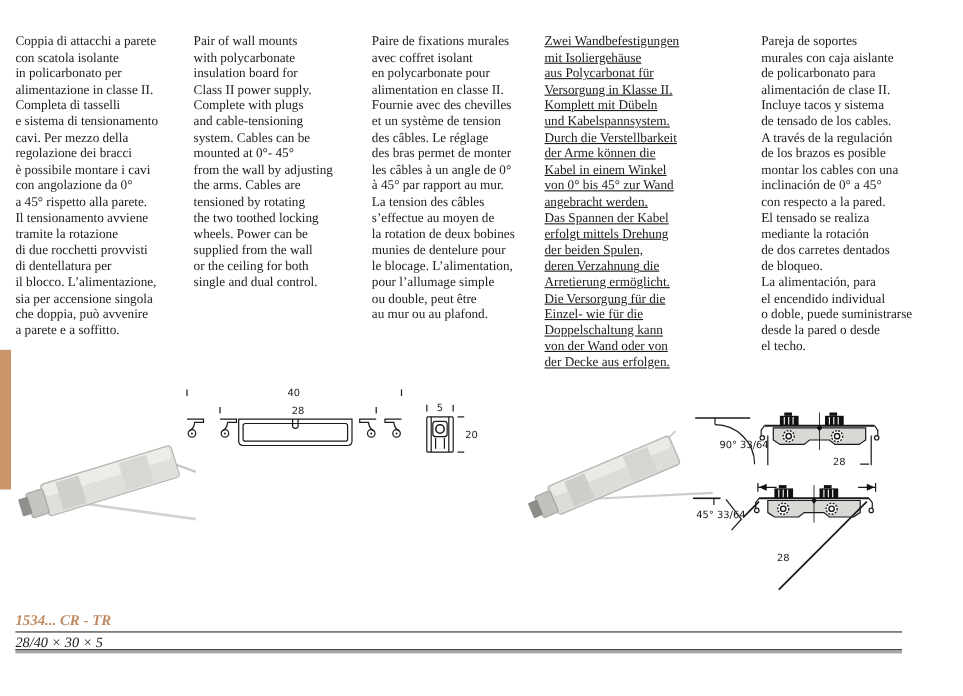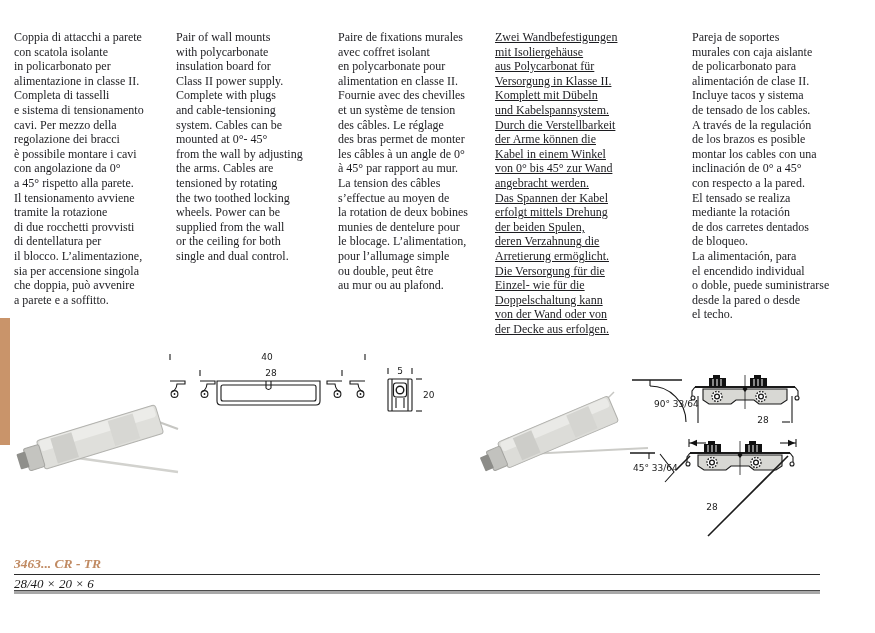--- a/index.html
+++ b/index.html
@@ -275,18 +275,18 @@
       <line x1="19" y1="13" x2="19" y2="19"></line>
       <path d="M30,14 L44,32 L35,42"></path>
       <text x="3" y="31" class="lbl-small" stroke="none" fill="#1a1a1a">45° 33/64</text>
       <use href="#assy" transform="translate(60,13)"></use>
       <line x1="60" y1="16" x2="46" y2="30" stroke-width="1.6"></line>
       <line x1="158" y1="16" x2="78" y2="96" stroke-width="1.6"></line>
       <text x="82" y="70" text-anchor="middle" stroke="none" fill="#1a1a1a">28</text>
     </g>
   </svg>
 
-  <div class="product-code">3463... CR - TR</div>
+  <div class="product-code">1534... CR - TR</div>
   <div class="footer-rule1"></div>
-  <div class="size-spec">28/40 × 20 × 6</div>
+  <div class="size-spec">28/40 × 30 × 5</div>
   <div class="footer-rule2"></div>
 
 </div>
 
 </body></html>

